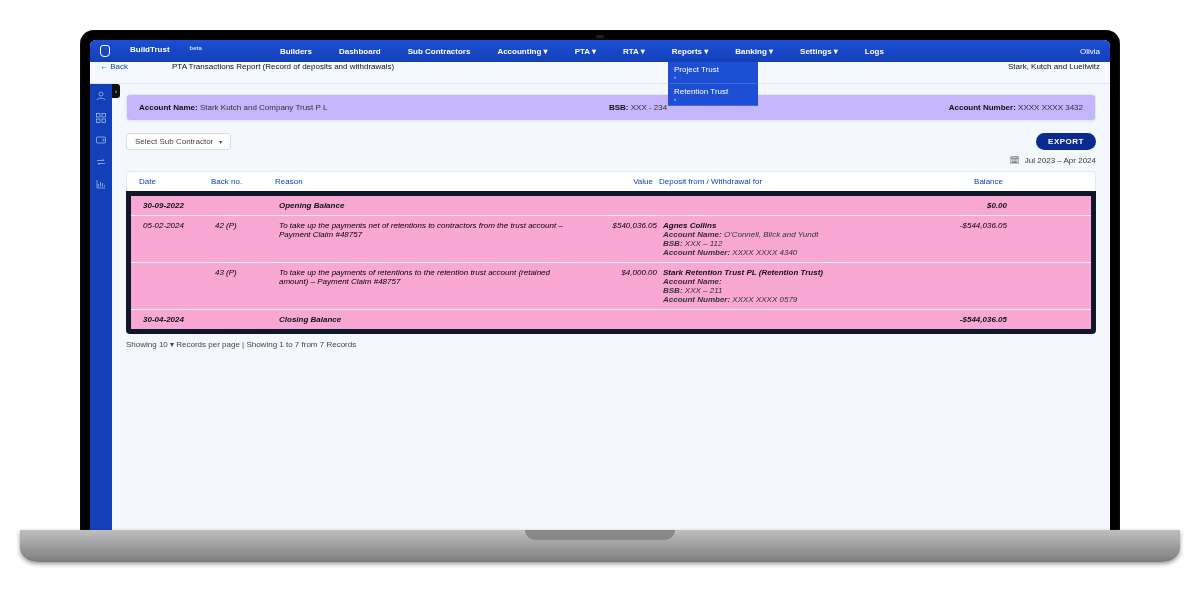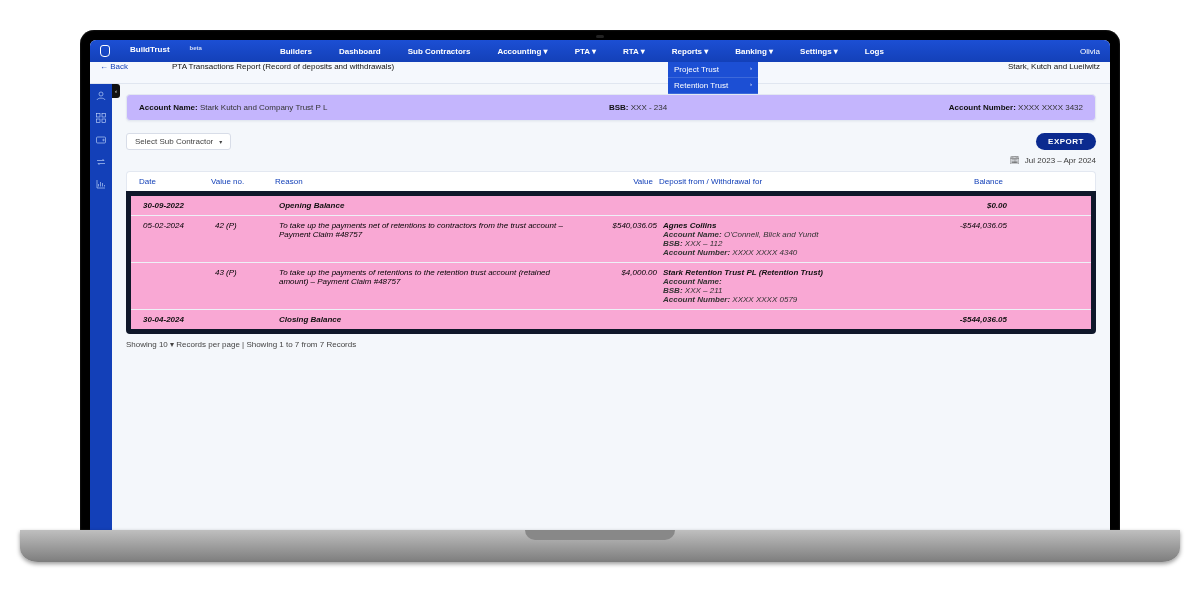--- a/index.html
+++ b/index.html
@@ -91,20 +91,21 @@
     background: #1c4fd4;
     color: #fff;
     z-index: 20;
   }
   .pta-dropdown div {
     padding: 3px 6px;
     border-bottom: 1px solid rgba(255,255,255,.15);
     display: flex;
     justify-content: space-between;
     cursor: pointer;
+    flex-direction: column;
   }
   .pta-dropdown div span.chev { font-size: 6px; }
 
   
   .subbar {
     height: 22px;
     background: #f5f8fd;
     border-bottom: 1px solid #e0e6f0;
     display: flex;
     align-items: flex-start;
@@ -345,21 +346,21 @@
           </div>
 
           <div class="daterange-row">
             <span class="ico">🗓</span>
             <span>Jul 2023 – Apr 2024</span>
           </div>
 
           <div class="tbl">
             <div class="thead">
               <span>Date</span>
-              <span>Value no.</span>
+              <span>Back no.</span>
               <span>Reason</span>
               <span class="num-right">Value</span>
               <span>Deposit from / Withdrawal for</span>
               <span class="num-right">Balance</span>
             </div>
 
             <div class="tbody">
 
               <div class="trow">
                 <span class="bold">30-09-2022</span>

